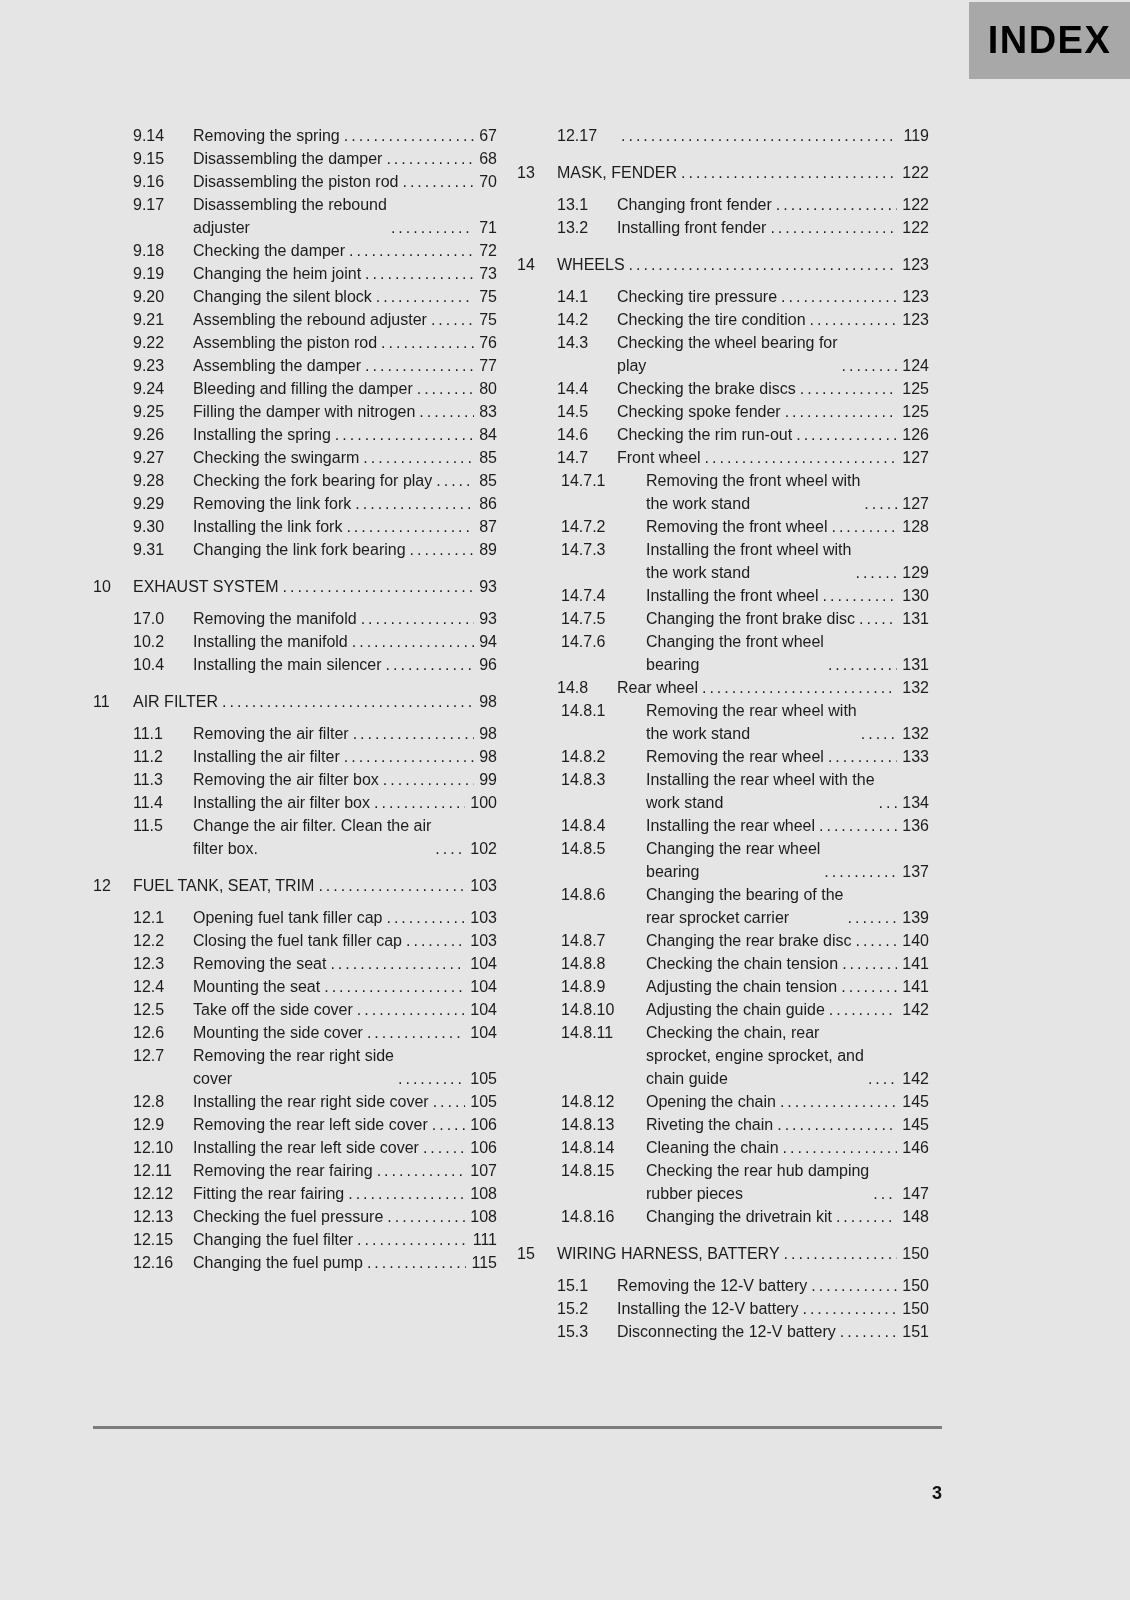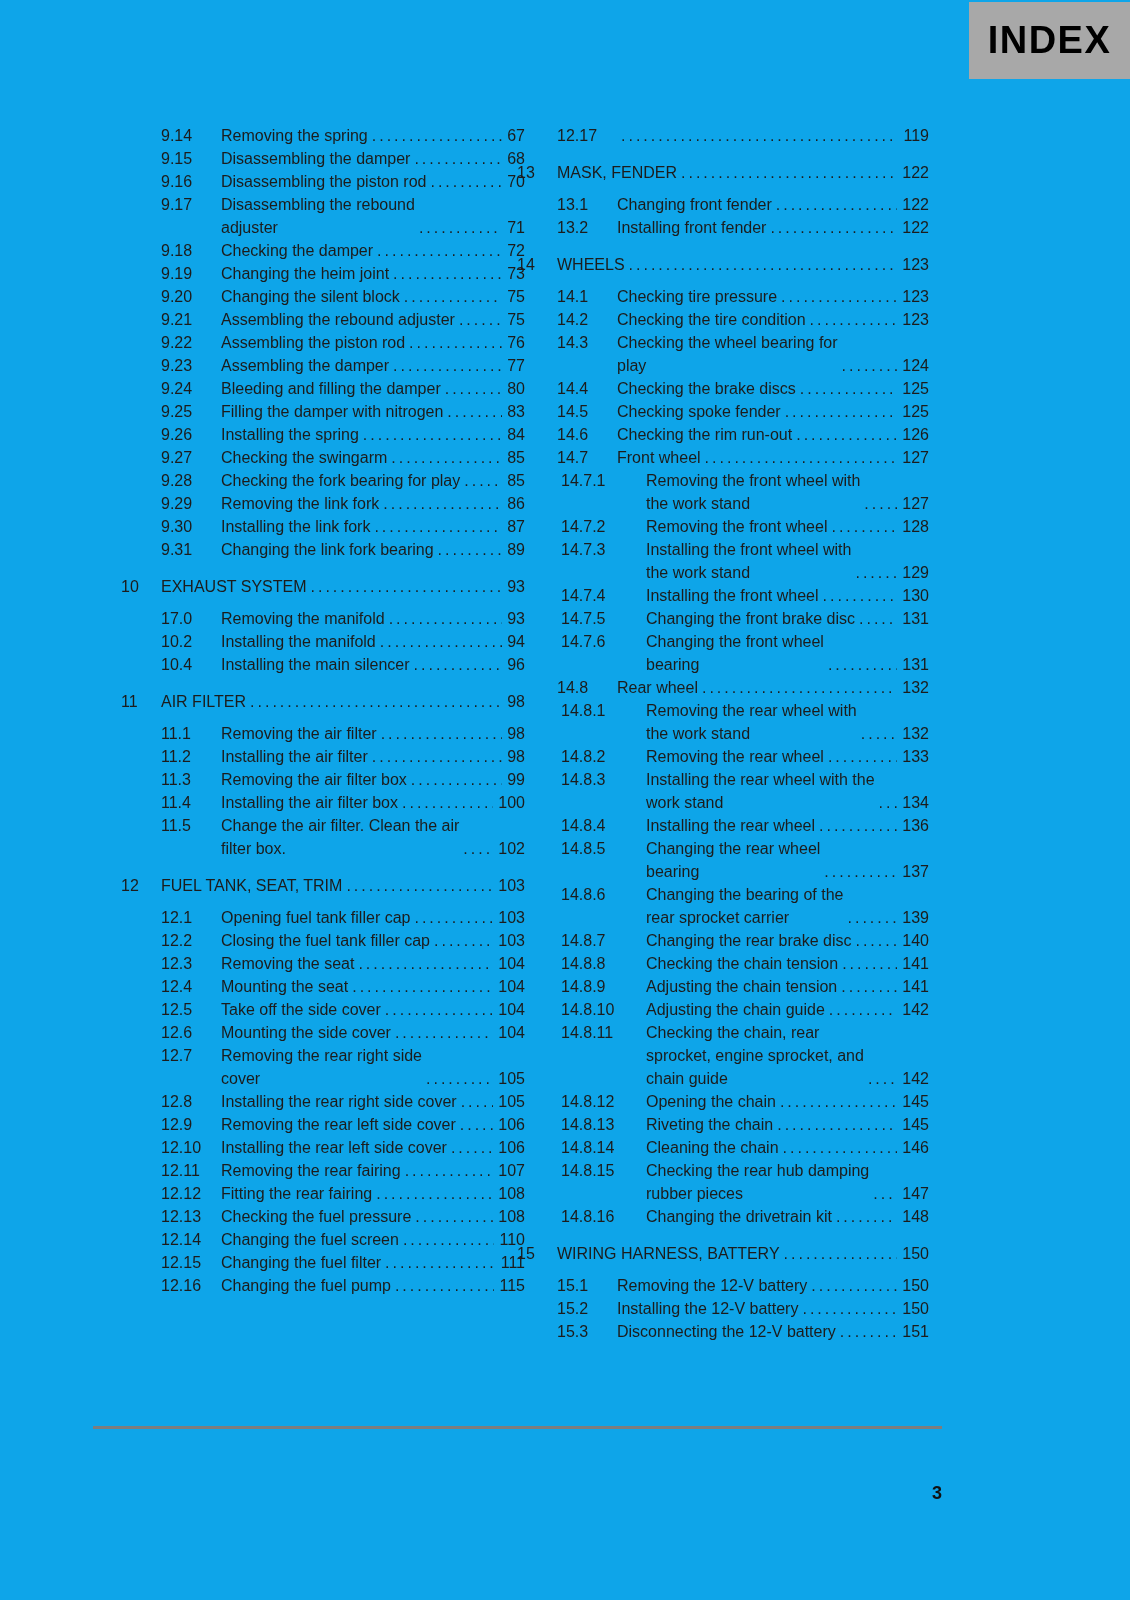--- a/index.html
+++ b/index.html
@@ -3,38 +3,38 @@
 <meta charset="utf-8">
 <style>
   html, body {
     margin: 0; padding: 0;
     width: 1130px; height: 1600px;
     background: #ffffff;
     overflow: hidden;
     font-family: "Liberation Sans", sans-serif;
     color: #1c1c1c;
   }
-  .page { position: absolute; left: 0; top: 0; width: 1130px; height: 1600px; background: #0ea5e9; }
+  .page { position: absolute; left: 0; top: 0; width: 1130px; height: 1600px; background: #e5e5e5; }
 
   
   .index-banner {
     position: absolute; left: 969px; top: 2px;
     width: 161px; height: 77px;
     background: #a8a8a8;
     display: flex; align-items: center; justify-content: center;
   }
   .index-banner .banner-label {
     font-size: 38px; font-weight: bold; color: #000;
     letter-spacing: 1.5px;
   }
 
   
   .toc { position: absolute; top: 124px; left: 0; }
   .col { position: absolute; top: 0; }
-  .col0 { left: 93px;  width: 404px; margin-left: 28px; }
+  .col0 { left: 93px;  width: 404px; }
   .col1 { left: 517px; width: 412px; }
 
   .entry { display: flex; align-items: flex-start; font-size: 16px; line-height: 23px; }
   .entry .num { flex: none; }
   .entry.section .num { width: 40px; }
   .entry.sub .num    { margin-left: 40px; width: 60px; }
   .entry.subsub .num { margin-left: 44px; width: 85px; }
   .entry.section { margin-top: 14px; margin-bottom: 9px; }
   .col .entry.section:first-child { margin-top: 0; }
 
@@ -406,28 +406,20 @@
   </div>
         <div class="entry sub">
     <span class="num">12.13</span>
     <span class="body">
       <span class="title">Checking the fuel pressure</span>
       <span class="dots"></span>
       <span class="pg">108</span>
     </span>
   </div>
         <div class="entry sub">
-    <span class="num">12.14</span>
-    <span class="body">
-      <span class="title">Changing the fuel screen</span>
-      <span class="dots"></span>
-      <span class="pg">110</span>
-    </span>
-  </div>
-        <div class="entry sub">
     <span class="num">12.15</span>
     <span class="body">
       <span class="title">Changing the fuel filter</span>
       <span class="dots"></span>
       <span class="pg">111</span>
     </span>
   </div>
         <div class="entry sub">
     <span class="num">12.16</span>
     <span class="body">

